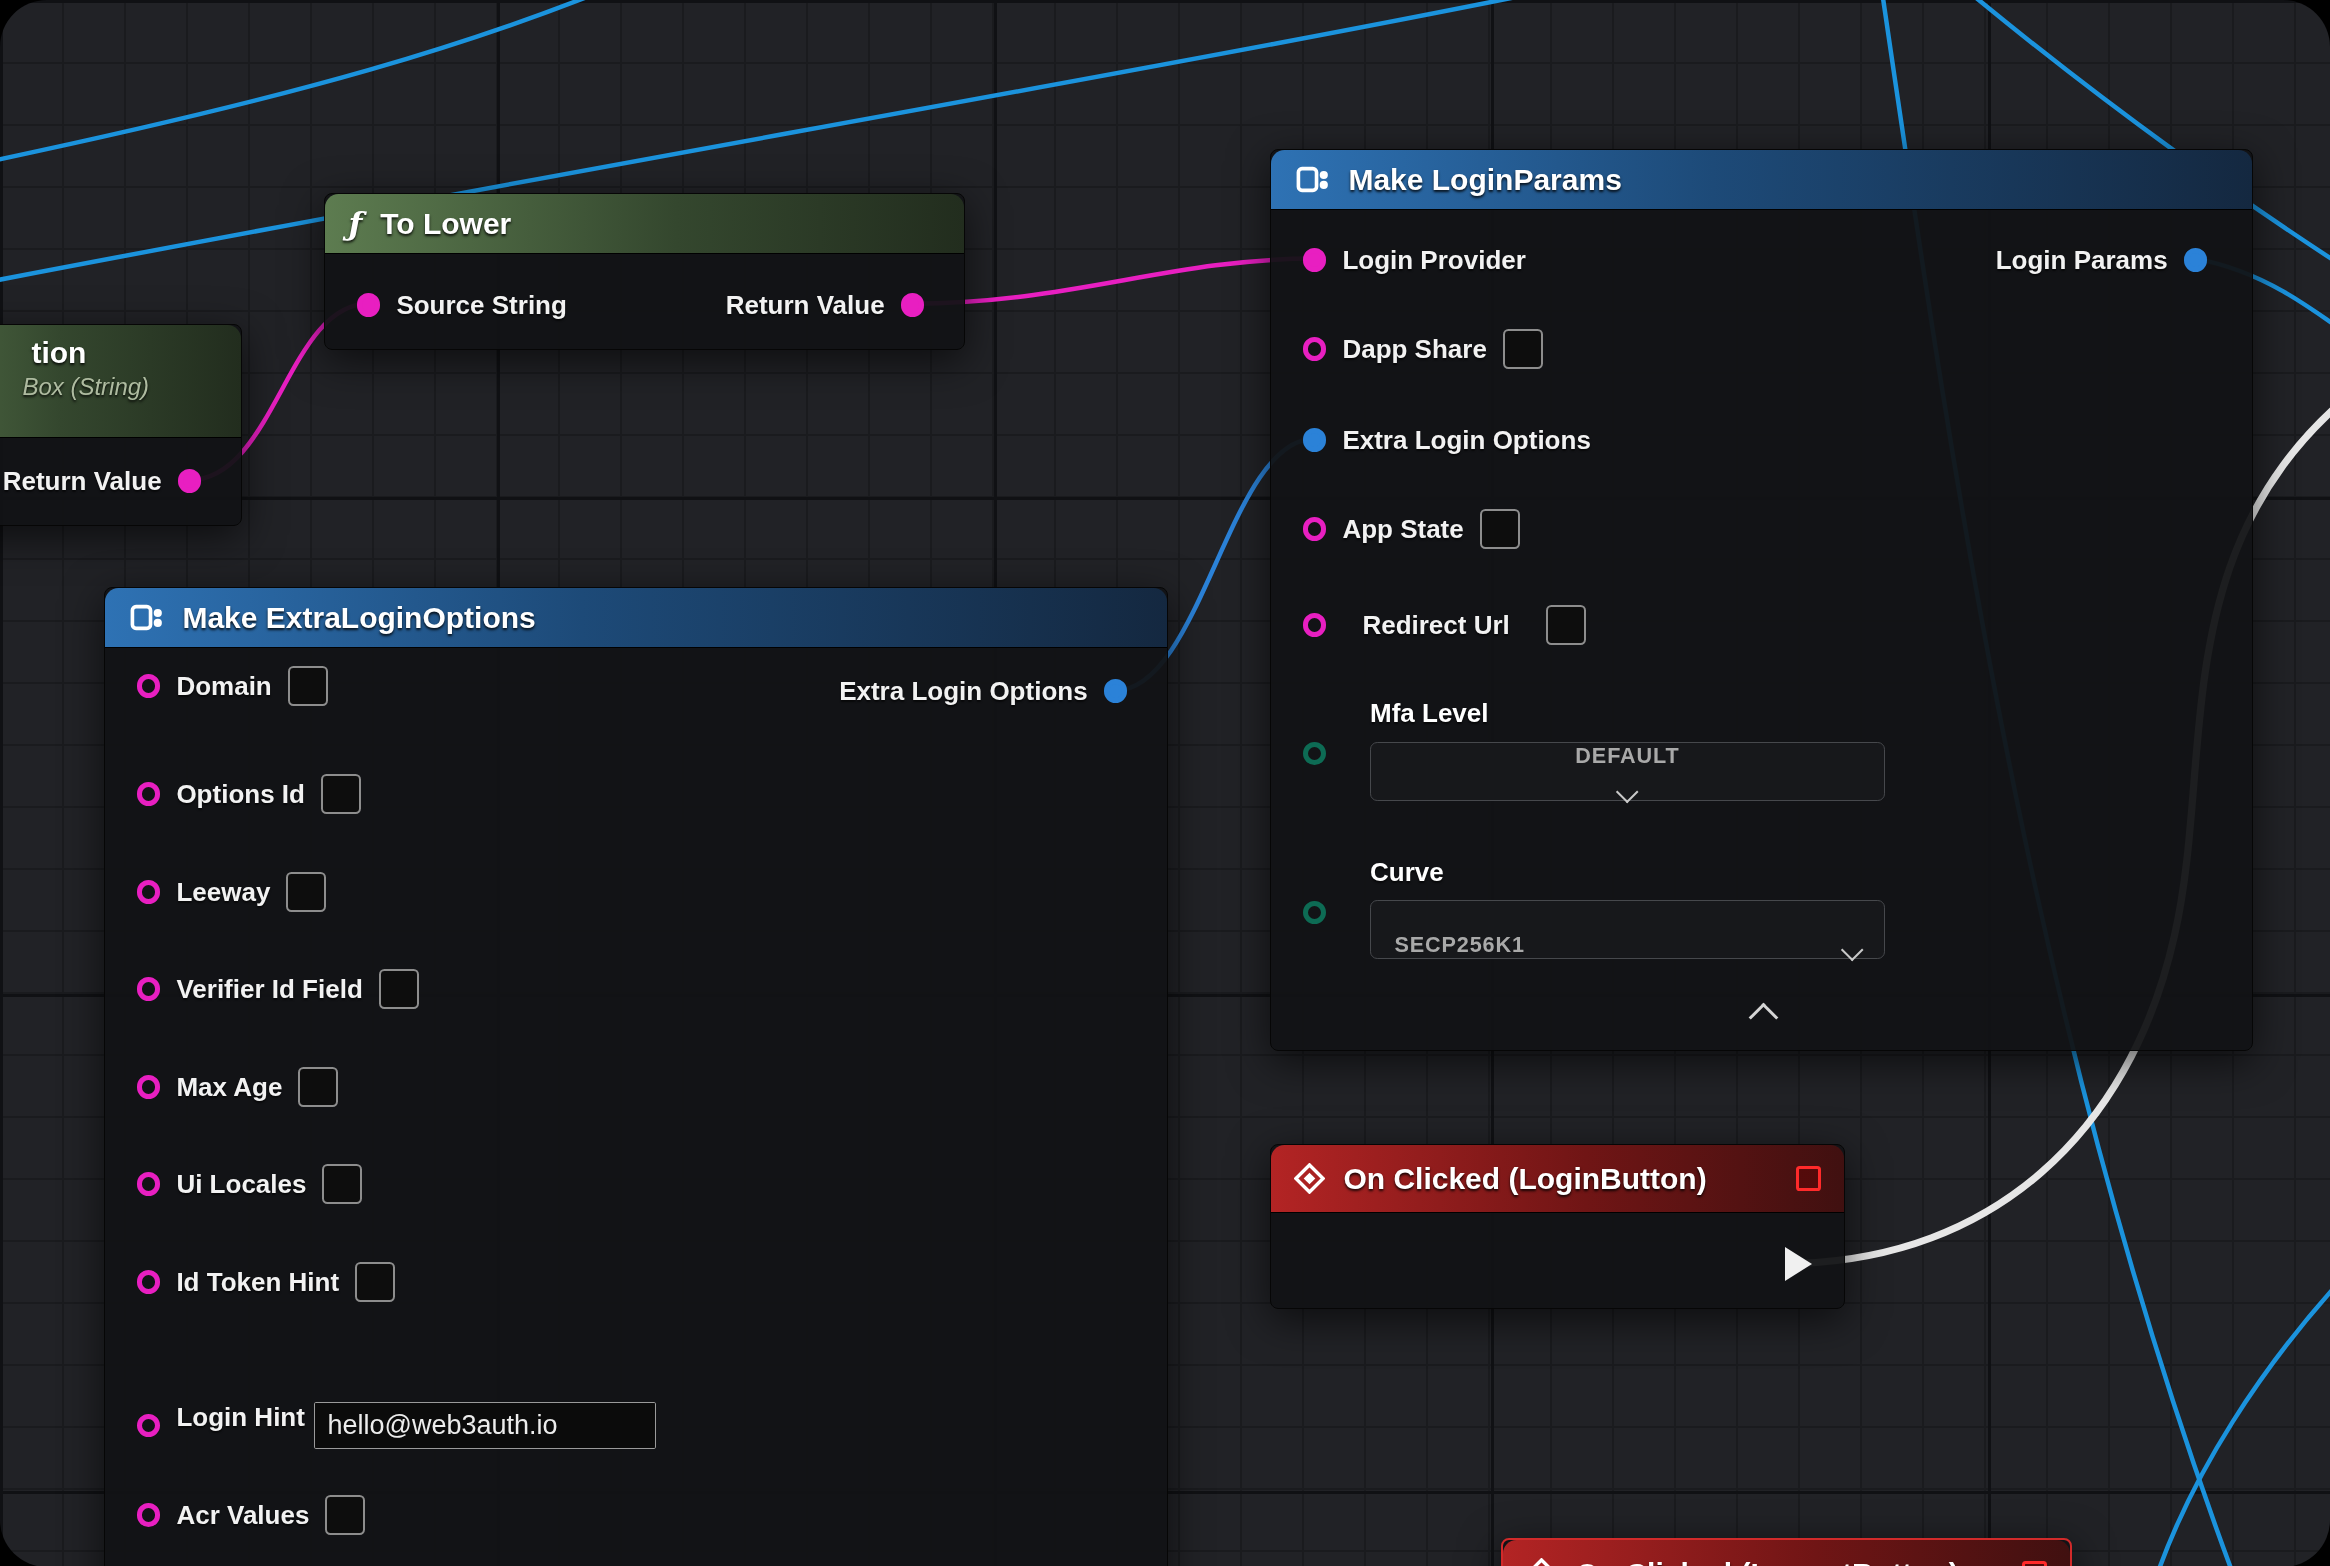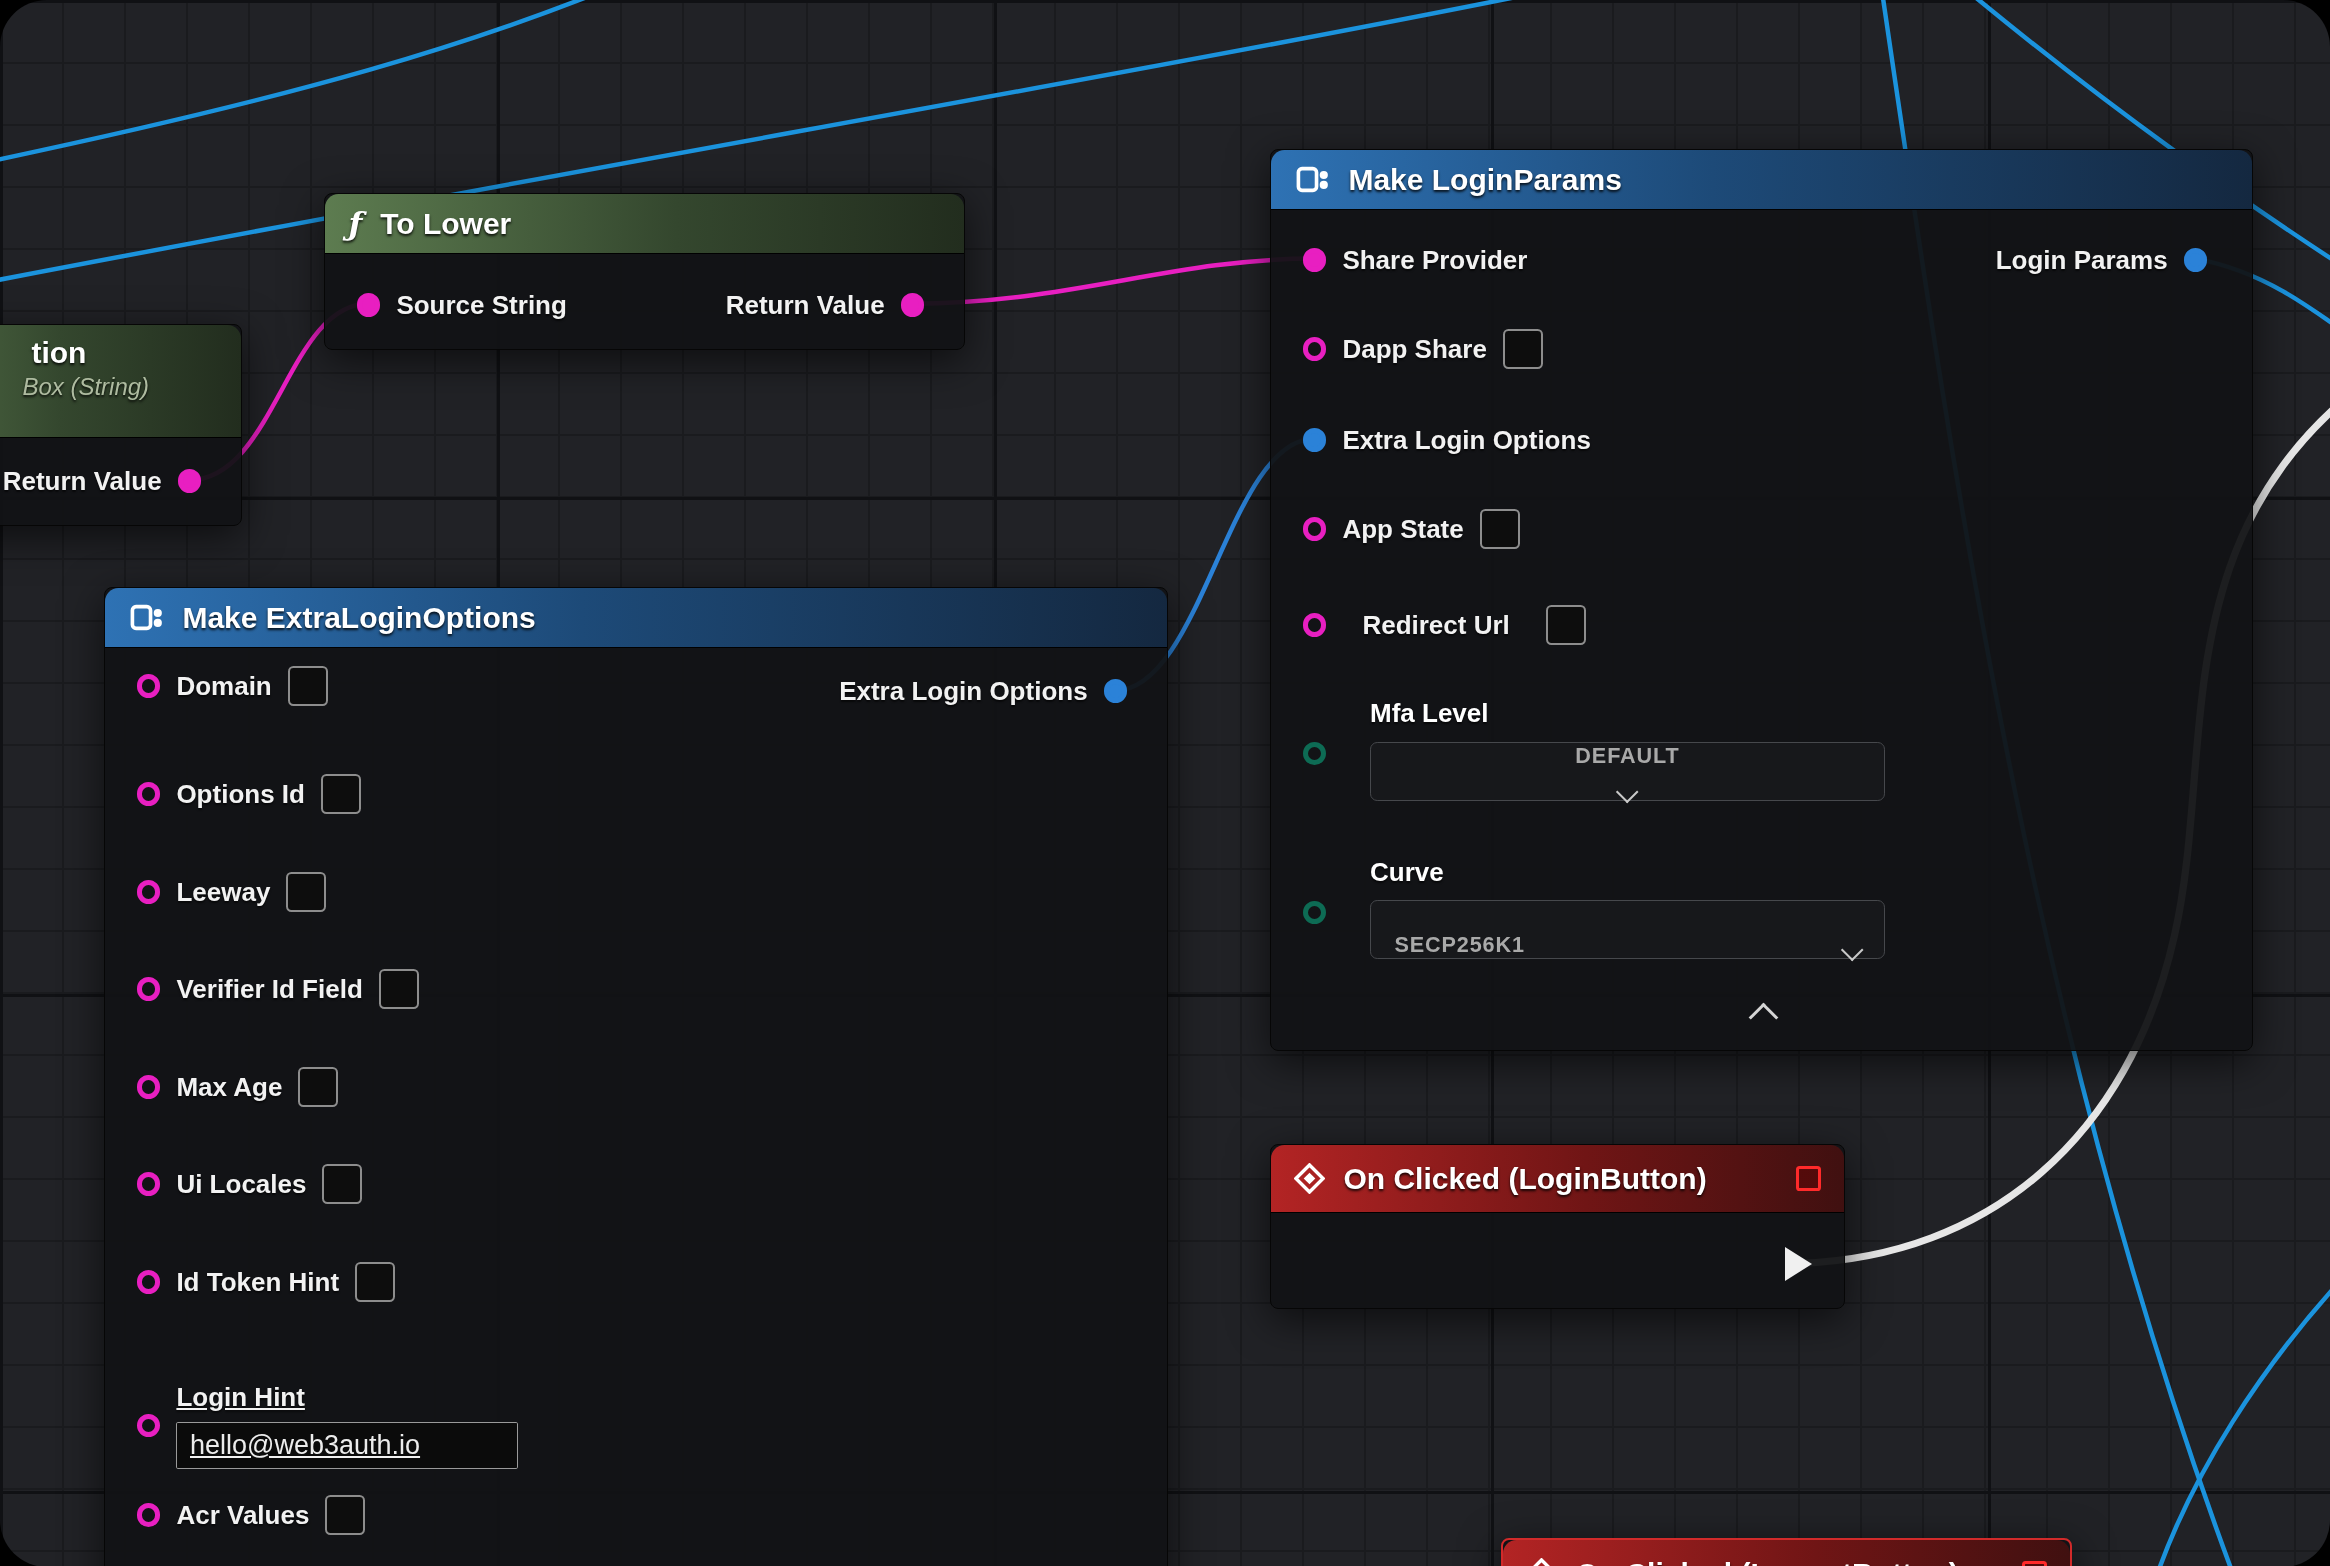--- a/index.html
+++ b/index.html
@@ -136,21 +136,21 @@
       <span class="checkbox"></span>
     </div>
     <div class="pin-row" style="left:32px;top:669px;">
       <span class="pin hollow" style="--c:#e81fc1;"></span>
       <span>Id Token Hint</span>
       <span class="checkbox"></span>
     </div>
 
     <div class="pin-row" style="left:32px;top:788px;height:99px;align-items:center;">
       <span class="pin hollow" style="--c:#e81fc1;"></span>
-      <span style="display:flex;flex-direction:column;gap:9px;text-decoration:underline;">
+      <span style="display:flex;flex-direction:row;gap:9px;">
         <span>Login Hint</span>
         <input class="textfield" readonly="" value="hello@web3auth.io" style="">
       </span>
     </div>
 
     <div class="pin-row" style="left:32px;top:902px;">
       <span class="pin hollow" style="--c:#e81fc1;"></span>
       <span>Acr Values</span>
       <span class="checkbox"></span>
     </div>
@@ -166,21 +166,21 @@
       <span>Make LoginParams</span>
     </div>
 
     <div class="pin-row" style="right:45px;top:85px;">
       <span>Login Params</span>
       <span class="pin filled" style="--c:#2b82d8;"></span>
     </div>
 
     <div class="pin-row" style="left:32px;top:85px;">
       <span class="pin filled" style="--c:#e81fc1;"></span>
-      <span>Share Provider</span>
+      <span>Login Provider</span>
     </div>
     <div class="pin-row" style="left:32px;top:174px;">
       <span class="pin hollow" style="--c:#e81fc1;"></span>
       <span>Dapp Share</span>
       <span class="checkbox"></span>
     </div>
     <div class="pin-row" style="left:32px;top:265px;">
       <span class="pin filled" style="--c:#2b82d8;"></span>
       <span>Extra Login Options</span>
     </div>

